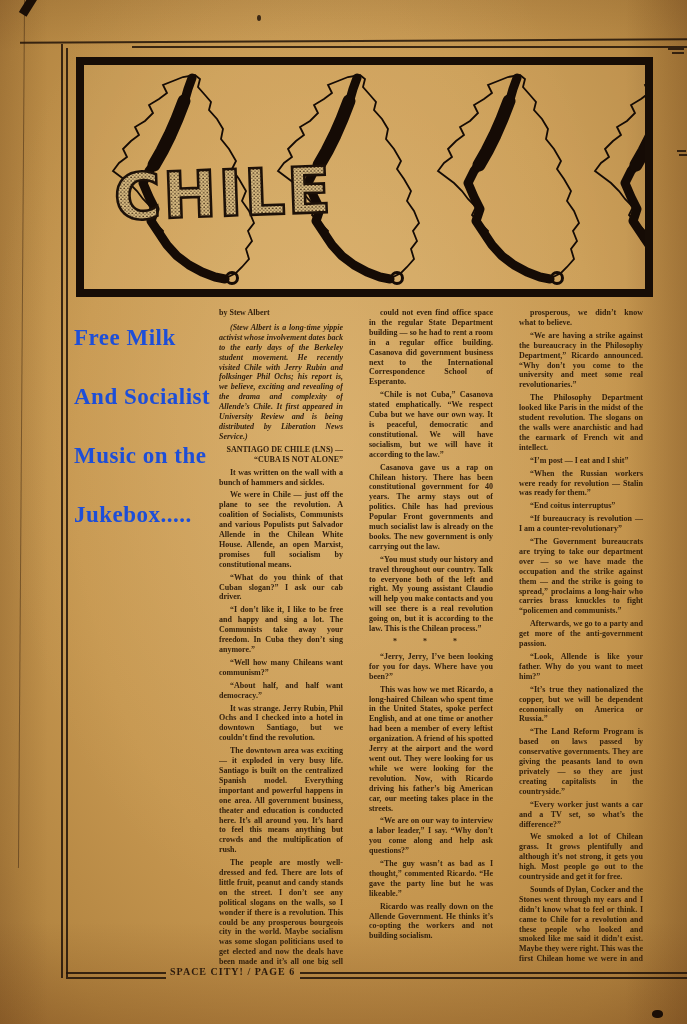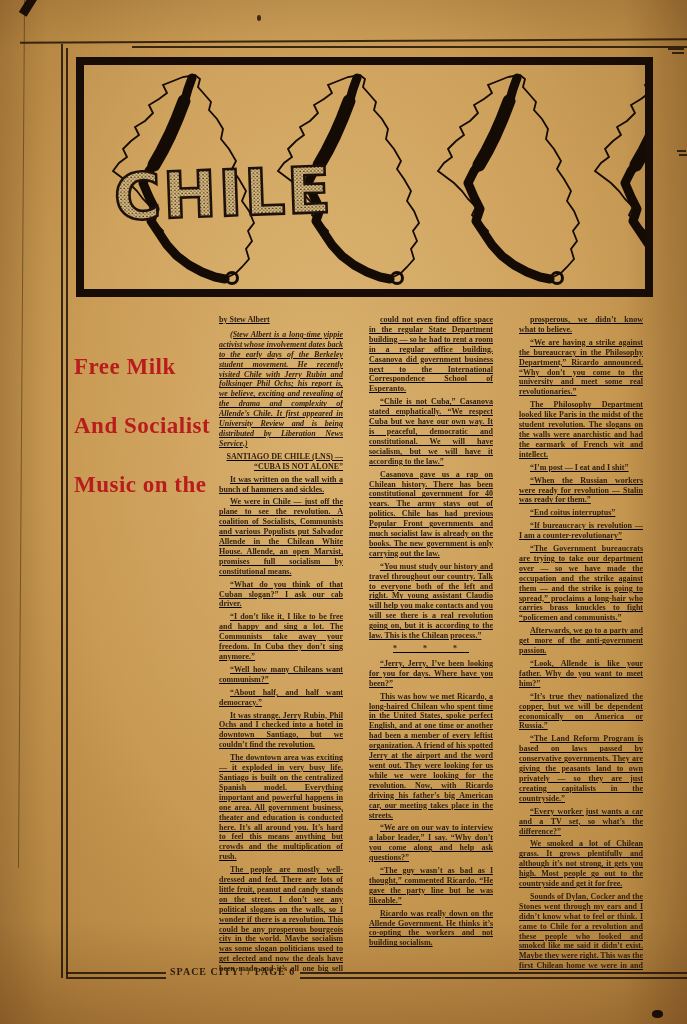--- a/index.html
+++ b/index.html
@@ -17,28 +17,28 @@
   .soft{background:rgba(45,25,8,.45);}
   
   .banner{
     position:absolute;left:76px;top:57px;width:577px;height:240px;
     border:8px solid #170d06;box-sizing:border-box;
     background:rgba(255,230,170,.10);
   }
   .banner svg{display:block;width:100%;height:100%;}
   
   .headline{
-    position:absolute;left:74px;top:337px;width:152px;
-    color:#b91c1c;font-size:23px;font-weight:600;line-height:59px;
+    position:absolute;left:74px;top:308px;width:152px;
+    color:#1d4ed8;font-size:23px;font-weight:600;line-height:59px;
     letter-spacing:.5px;
   }
   
   .columns{
-    position:absolute;left:219px;top:315px;width:424px;height:657px;
-    display:flex;gap:26px;overflow:hidden;text-decoration:underline;
+    position:absolute;left:219px;top:308px;width:424px;height:657px;
+    display:flex;gap:26px;overflow:hidden;
   }
   .col{flex:1 1 0;overflow:hidden;}
   .para{
     margin:0 0 3px;text-indent:11px;text-align:justify;
     font-size:8px;line-height:9.9px;color:#33210e;font-weight:bold;
     hyphens:auto;-webkit-hyphens:auto;
   }
   .para.byline{text-indent:0;margin-bottom:5px;}
   .para.italic{font-style:italic;}
   .para.dateline{text-indent:0;text-align:right;}
@@ -93,20 +93,21 @@
     <use href="#chile-map" x="340" y="4"></use>
     <use href="#chile-map" x="497" y="4"></use>
     <text x="30" y="151" font-family="DejaVu Sans, sans-serif" font-weight="bold" font-size="64" letter-spacing="2" fill="url(#stip)" stroke="#1d1108" stroke-width="2.6" transform="rotate(-2 135 130)">CHILE</text>
   </svg>
 </div>
 
 <div class="headline">
   <div>Free Milk</div>
   <div>And Socialist</div>
   <div>Music on the</div>
+  <div>Jukebox.....</div>
 </div>
 
 <div class="columns">
     <div class="col">
       <p class="para byline">by Stew Albert</p>
       <p class="para italic">(Stew Albert is a long-time yippie activist whose involvement dates back to the early days of the Berkeley student movement. He recently visited Chile with Jerry Rubin and folksinger Phil Ochs; his report is, we believe, exciting and revealing of the drama and complexity of Allende’s Chile. It first appeared in University Review and is being distributed by Liberation News Service.)</p>
       <p class="para dateline">SANTIAGO DE CHILE (LNS) — “CUBA IS NOT ALONE”</p>
       <p class="para normal">It was written on the wall with a bunch of hammers and sickles.</p>
       <p class="para normal">We were in Chile — just off the plane to see the revolution. A coalition of Socialists, Communists and various Populists put Salvador Allende in the Chilean White House. Allende, an open Marxist, promises full socialism by constitutional means.</p>
       <p class="para normal">“What do you think of that Cuban slogan?” I ask our cab driver.</p>

